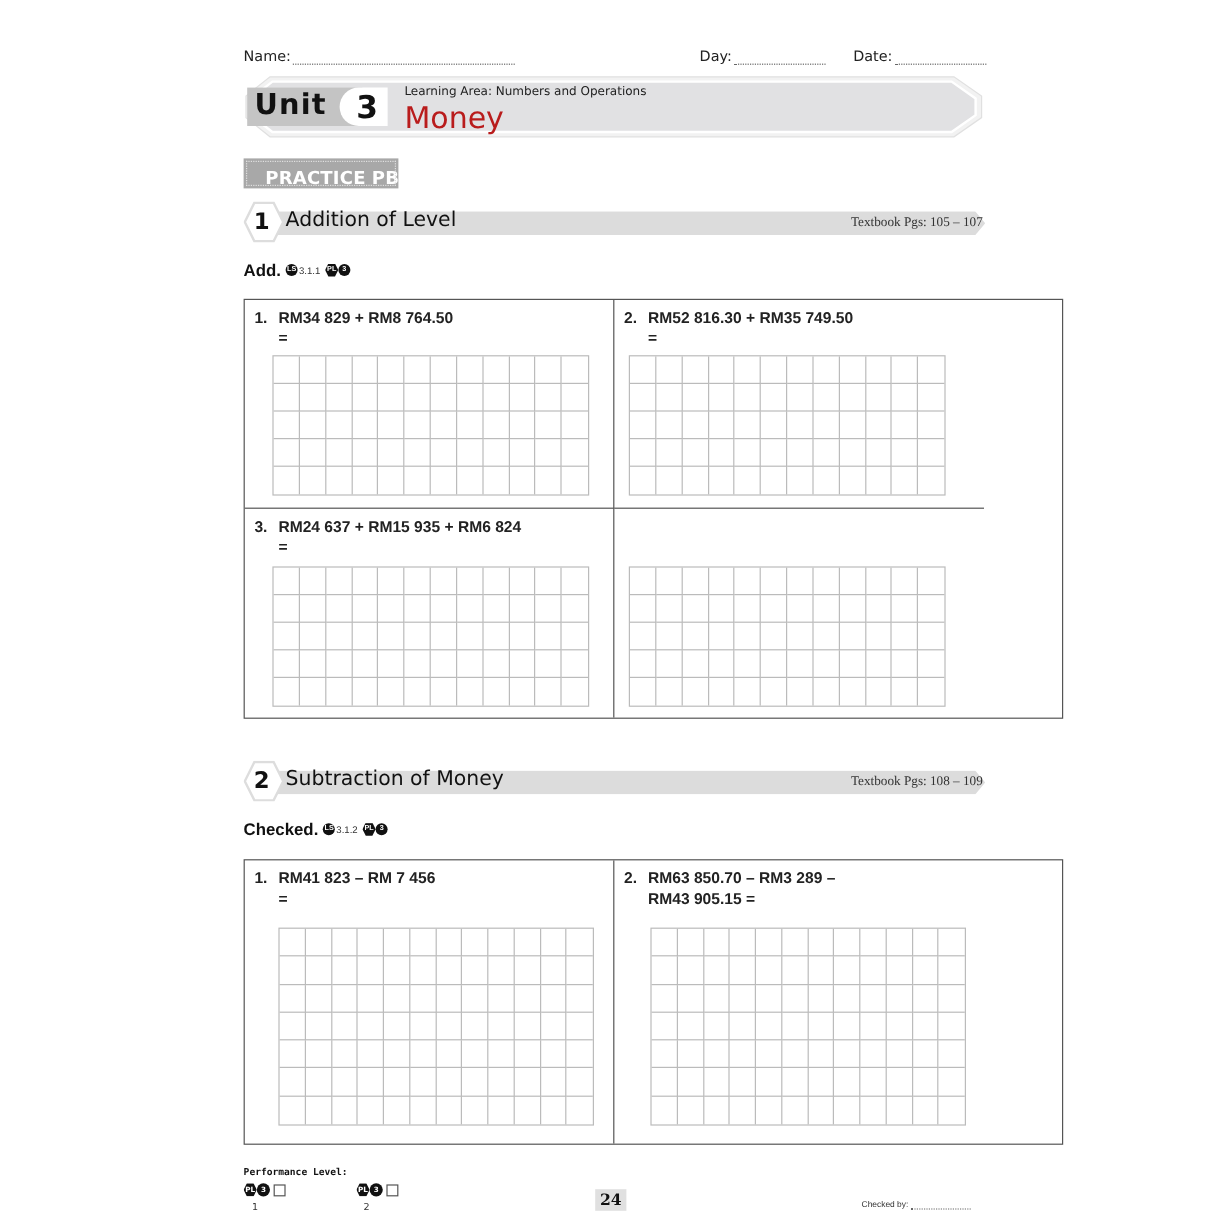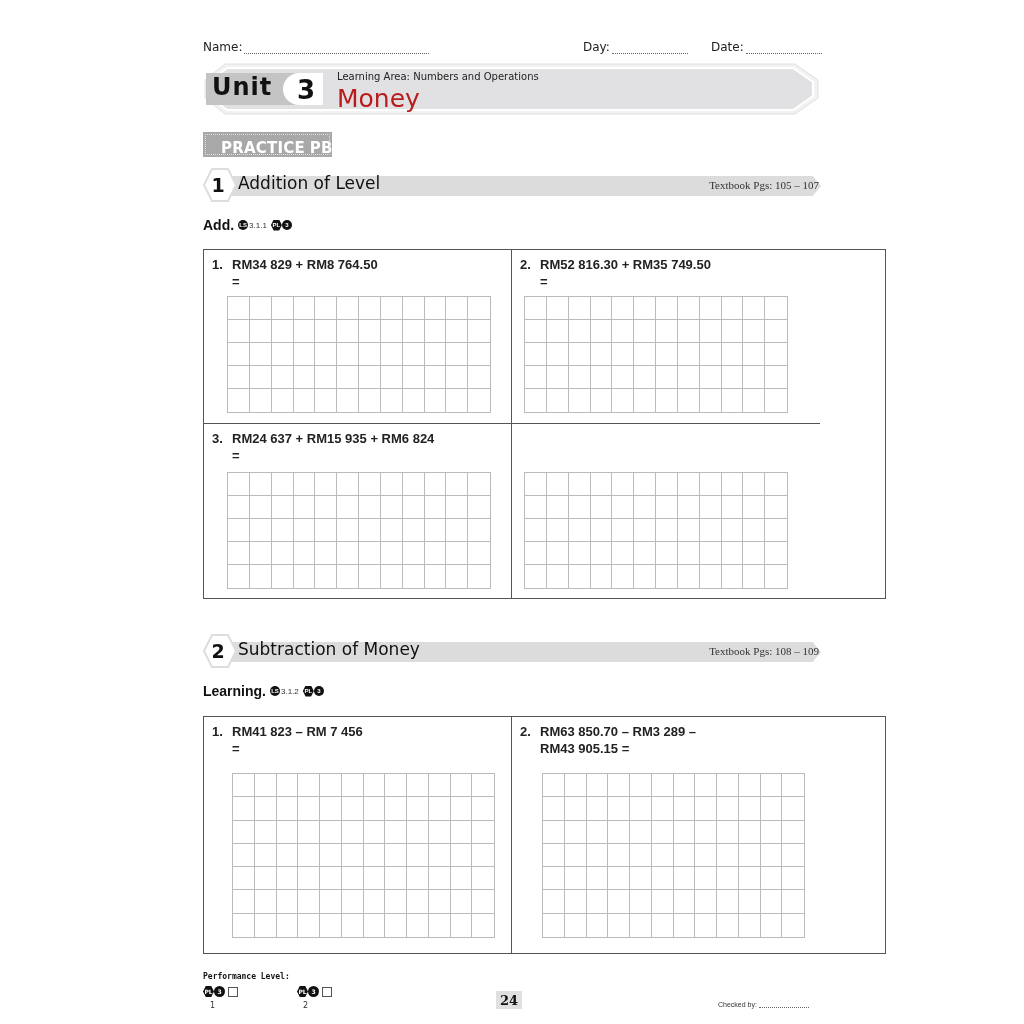--- a/index.html
+++ b/index.html
@@ -384,21 +384,21 @@
   <div class="sec-bar"></div>
   <svg class="sec-hex" viewBox="0 0 34 34">
     <polygon points="9,1 25,1 33,17 25,33 9,33 1,17" fill="#fff" stroke="#ddd" stroke-width="2"></polygon>
   </svg>
   <div class="sec-num">2</div>
   <div class="sec-title">Subtraction of Money</div>
   <div class="sec-pages">Textbook Pgs: 108 – 109</div>
 </div>
 
 <div class="abs instr" style="left:203px; top:683px;">
-  <span>Learning.</span>
+  <span>Checked.</span>
   <span class="badge-ls">
     <span class="circ">LS</span>
     <span>3.1.2</span>
   </span>
   <span class="badge-ls">
     <span class="hexb">PL</span>
     <span class="circ">3</span>
   </span>
 </div>
 

